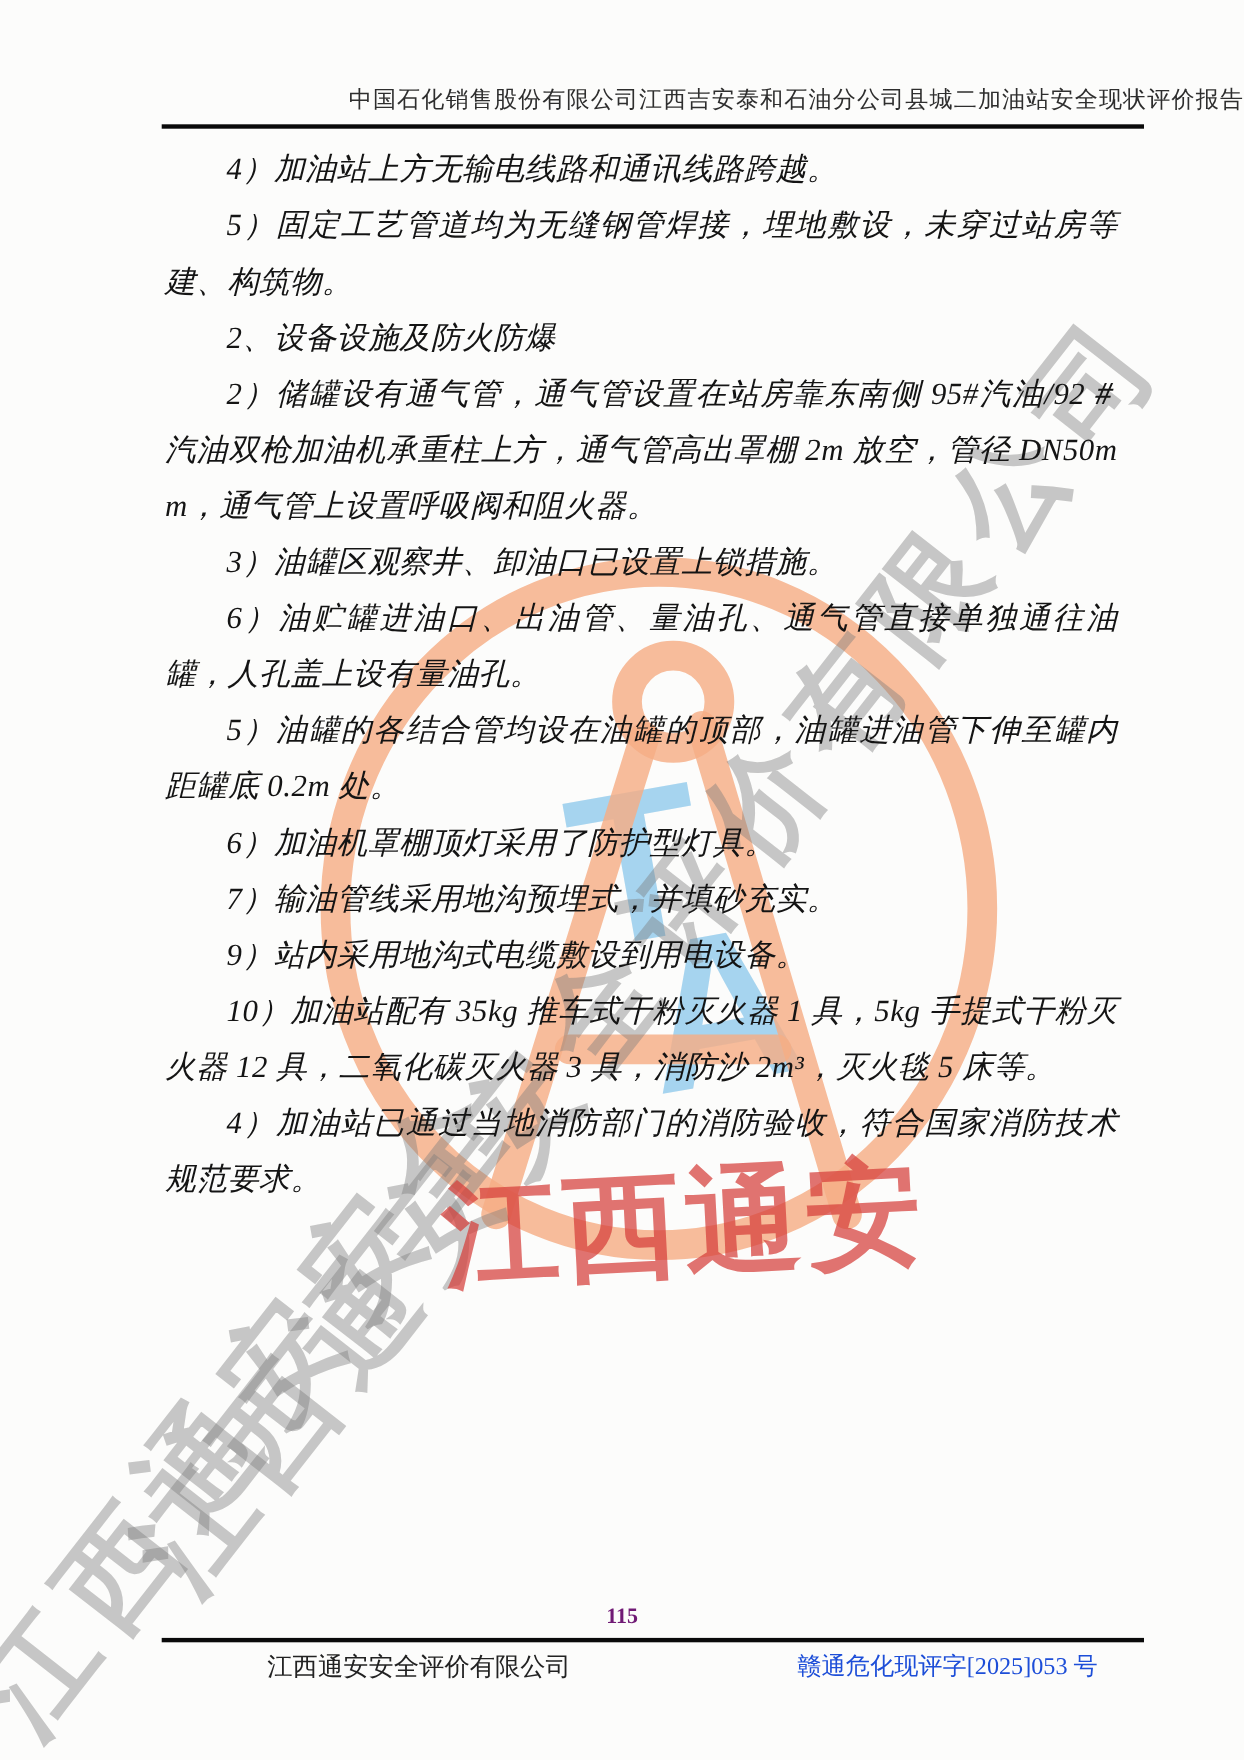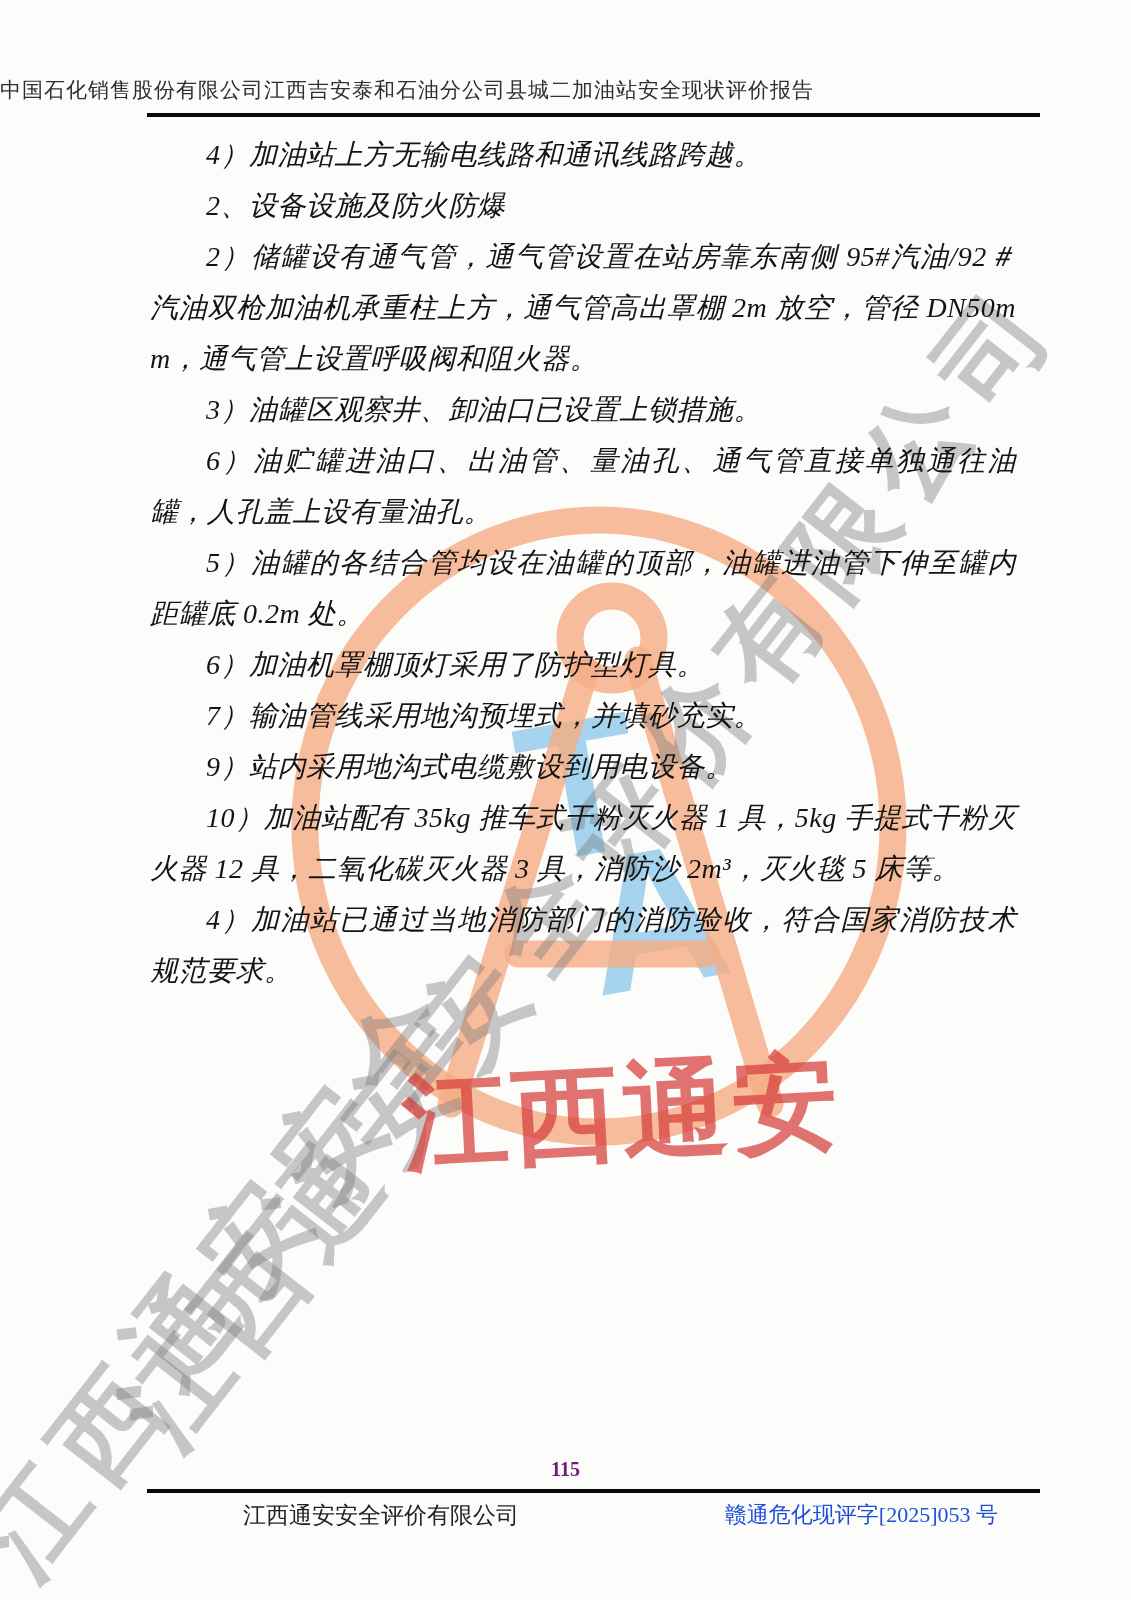--- a/index.html
+++ b/index.html
@@ -49,21 +49,21 @@
     color:rgba(213,62,58,0.72);
     white-space:nowrap;
     transform:rotate(-3deg);
     font-weight:bold;
   }
   .wm-logo{left:288px;top:492px;}
   
   .content{position:absolute;inset:0;z-index:1;}
   .header-title{
     position:absolute;top:76px;left:0;right:0;
-    text-align:left;
+    text-align:right;
     font-size:21px;
     letter-spacing:1px;
     color:#2e2e2e;
   }
   .rule{
     position:absolute;left:147px;width:893px;height:4px;background:#0a0a0a;
   }
   .rule-header{top:113px;}
   .rule-footer{top:1489px;}
   .body-text{
@@ -115,20 +115,21 @@
   <div class="wm wm-gray-corner">江西通安安全</div>
   <div class="wm wm-red">江西通安</div>
 
   <div class="content">
 
     <div class="header-title">中国石化销售股份有限公司江西吉安泰和石油分公司县城二加油站安全现状评价报告</div>
     <div class="rule rule-header"></div>
 
     <div class="body-text">
       <p>4）加油站上方无输电线路和通讯线路跨越。</p>
+      <p>5）固定工艺管道均为无缝钢管焊接，埋地敷设，未穿过站房等建、构筑物。</p>
       <p>2、设备设施及防火防爆</p>
       <p>2）储罐设有通气管，通气管设置在站房靠东南侧 95#汽油/92＃汽油双枪加油机承重柱上方，通气管高出罩棚 2m 放空，管径 DN50mm，通气管上设置呼吸阀和阻火器。</p>
       <p>3）油罐区观察井、卸油口已设置上锁措施。</p>
       <p>6）油贮罐进油口、出油管、量油孔、通气管直接单独通往油罐，人孔盖上设有量油孔。</p>
       <p>5）油罐的各结合管均设在油罐的顶部，油罐进油管下伸至罐内距罐底 0.2m 处。</p>
       <p>6）加油机罩棚顶灯采用了防护型灯具。</p>
       <p>7）输油管线采用地沟预埋式，并填砂充实。</p>
       <p>9）站内采用地沟式电缆敷设到用电设备。</p>
       <p>10）加油站配有 35kg 推车式干粉灭火器 1 具，5kg 手提式干粉灭火器 12 具，二氧化碳灭火器 3 具，消防沙 2m³，灭火毯 5 床等。</p>
       <p>4）加油站已通过当地消防部门的消防验收，符合国家消防技术规范要求。</p>

